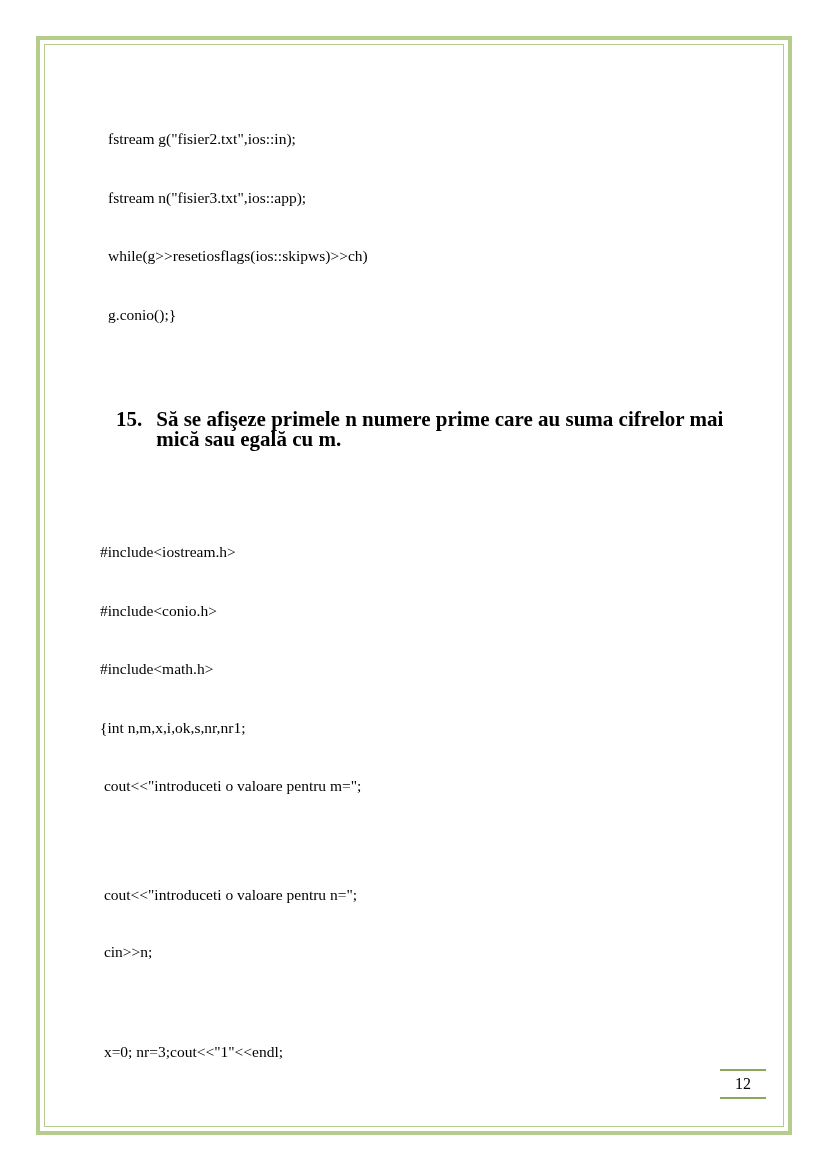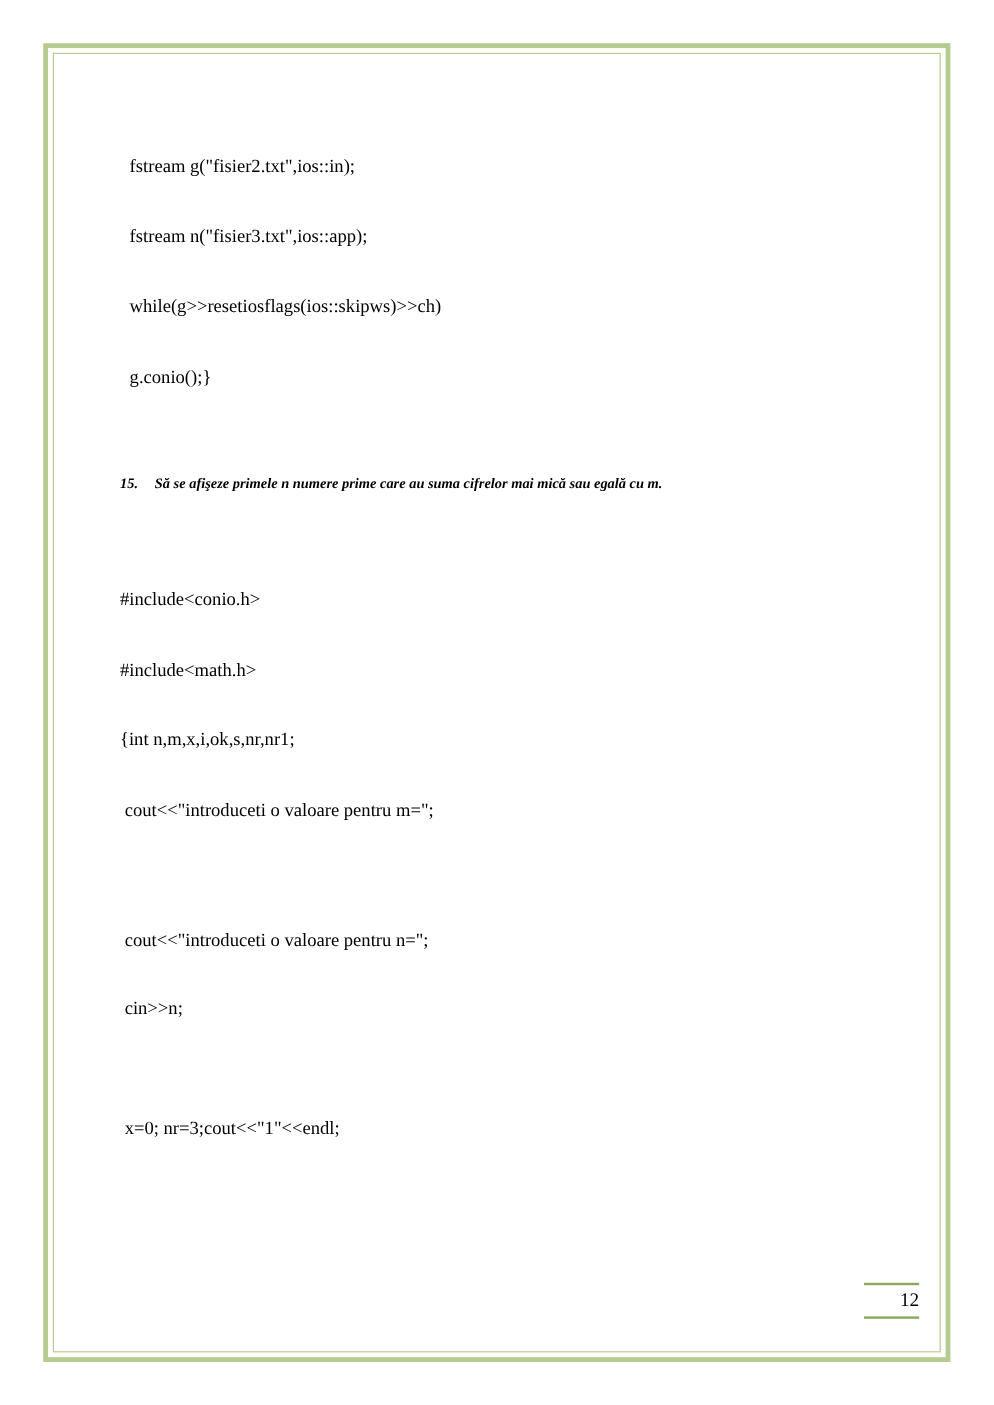--- a/index.html
+++ b/index.html
@@ -49,24 +49,23 @@
     font-family: "Liberation Serif", serif;
     font-size: 15.5px;
     line-height: 19.5px;
     white-space: pre;
   }
   .code-line {
     white-space: pre;
   }
   .task-heading {
     font-weight: bold;
-    font-size: 12px;
+    font-size: 21px;
     line-height: 20px;
-    margin: 0;
-    font-style: italic;
+    margin: 16px;
   }
   .block-gap-1 { height: 30px; }
   .block-gap-2 { height: 38px; }
   .heading-15 {
     display: flex;
     gap: 14px;
     padding-left: 0px;
   }
   .heading-15 .num { flex: 0 0 auto; }
   .code-15 {
@@ -74,21 +73,21 @@
   }
   .code-top {
     padding-left: 8px;
   }
   .tight-pair .code-line { line-height: 18px; }
   .page-number-wrap {
     position: absolute;
     right: 62px;
     bottom: 72px;
     width: 46px;
-    text-align: right;
+    text-align: center;
   }
   .page-number-rule-top {
     border-top: 2px solid #8ba85c;
     width: 46px;
     margin-bottom: 3px;
   }
   .page-number-rule-bottom {
     border-top: 2px solid #8ba85c;
     width: 46px;
     margin-top: 3px;
@@ -118,20 +117,21 @@
     <div class="block-gap-1"></div>
 
     <div class="task-heading heading-15">
       <span class="num">15.</span>
       <span>Să se afişeze primele n numere prime care au suma cifrelor mai mică sau egală cu m.</span>
     </div>
 
     <div class="block-gap-2"></div>
 
     <div class="code-block code-15">
+      <div class="code-line">#include&lt;iostream.h&gt;</div>
       <div class="code-line">#include&lt;conio.h&gt;</div>
       <div class="code-line">#include&lt;math.h&gt;</div>
       <div class="code-line">{int n,m,x,i,ok,s,nr,nr1;</div>
       <div class="code-line"> cout&lt;&lt;"introduceti o valoare pentru m=";</div>
     </div>
 
     <div style="height:12px"></div>
 
     <div class="code-block code-15 tight-pair">
       <div class="code-line"> cout&lt;&lt;"introduceti o valoare pentru n=";</div>

